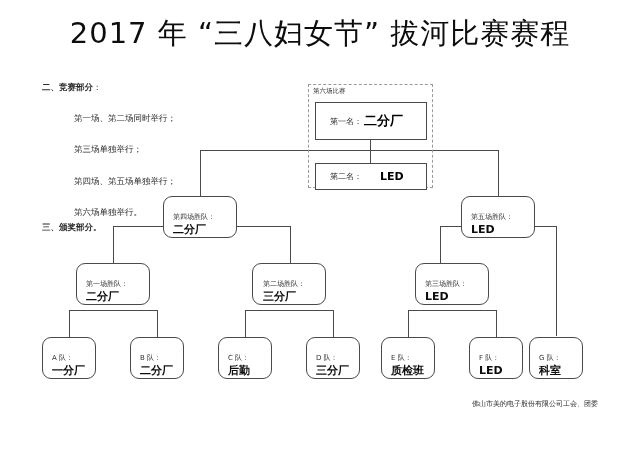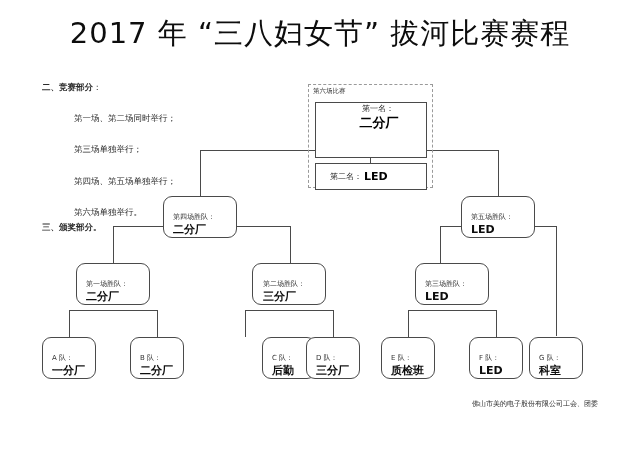--- a/index.html
+++ b/index.html
@@ -212,26 +212,26 @@
       <line x1="408" y1="310" x2="496" y2="310"></line>
       <line x1="408" y1="310" x2="408" y2="337"></line>
       <line x1="496" y1="310" x2="496" y2="337"></line>
 
     </g>
   </svg>
 
   <div id="final-group"></div>
   <div id="final-group-label">第六场比赛</div>
 
-  <div class="inline-node" style="left:315px; top:102px; width:112px; height:56px;flex-direction:column;">
+  <div class="inline-node" style="left:315px; top:102px; width:112px; height:38px;">
     <span class="lbl">第一名：</span>
     <span class="val">二分厂</span>
   </div>
 
-  <div class="inline-node small" style="left:315px; top:163px; width:112px; height:27px;">
+  <div class="inline-node small" style="left:315px; top:163px; width:112px; height:27px;gap:16px;">
     <span class="lbl">第二名：</span>
     <span class="val">LED</span>
   </div>
 
   <div class="node rounded" style="left:163px; top:196px; width:74px; height:42px;">
     <span class="lbl">第四场胜队：</span>
     <span class="val">二分厂</span>
   </div>
 
   <div class="node rounded" style="left:461px; top:196px; width:74px; height:42px;">
@@ -257,21 +257,21 @@
   <div class="node rounded" style="left:42px; top:337px; width:54px; height:42px;">
     <span class="lbl">A 队：</span>
     <span class="val">一分厂</span>
   </div>
 
   <div class="node rounded" style="left:130px; top:337px; width:54px; height:42px;">
     <span class="lbl">B 队：</span>
     <span class="val">二分厂</span>
   </div>
 
-  <div class="node rounded" style="left:218px; top:337px; width:54px; height:42px;margin-left:44px;">
+  <div class="node rounded" style="left:218px; top:337px; width:54px; height:42px;">
     <span class="lbl">C 队：</span>
     <span class="val">后勤</span>
   </div>
 
   <div class="node rounded" style="left:306px; top:337px; width:54px; height:42px;">
     <span class="lbl">D 队：</span>
     <span class="val">三分厂</span>
   </div>
 
   <div class="node rounded" style="left:381px; top:337px; width:54px; height:42px;">

